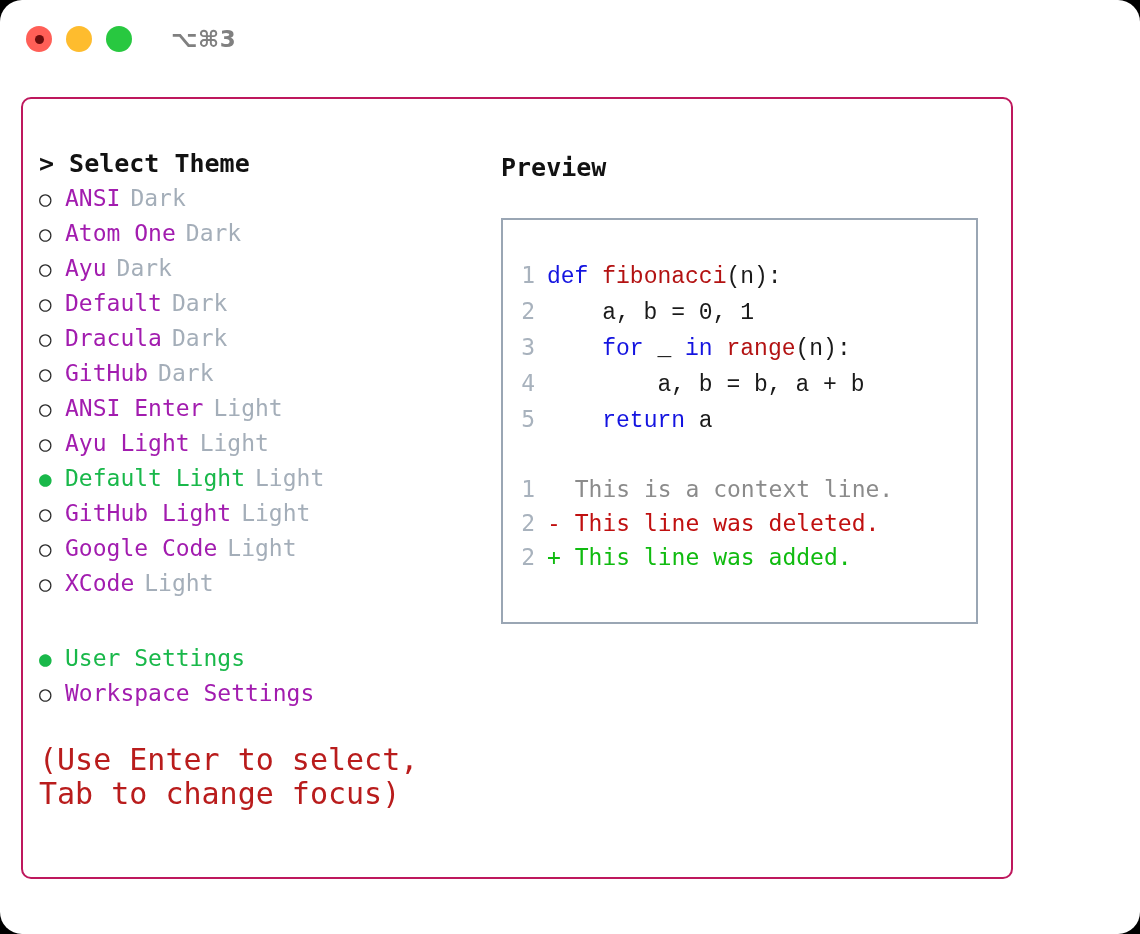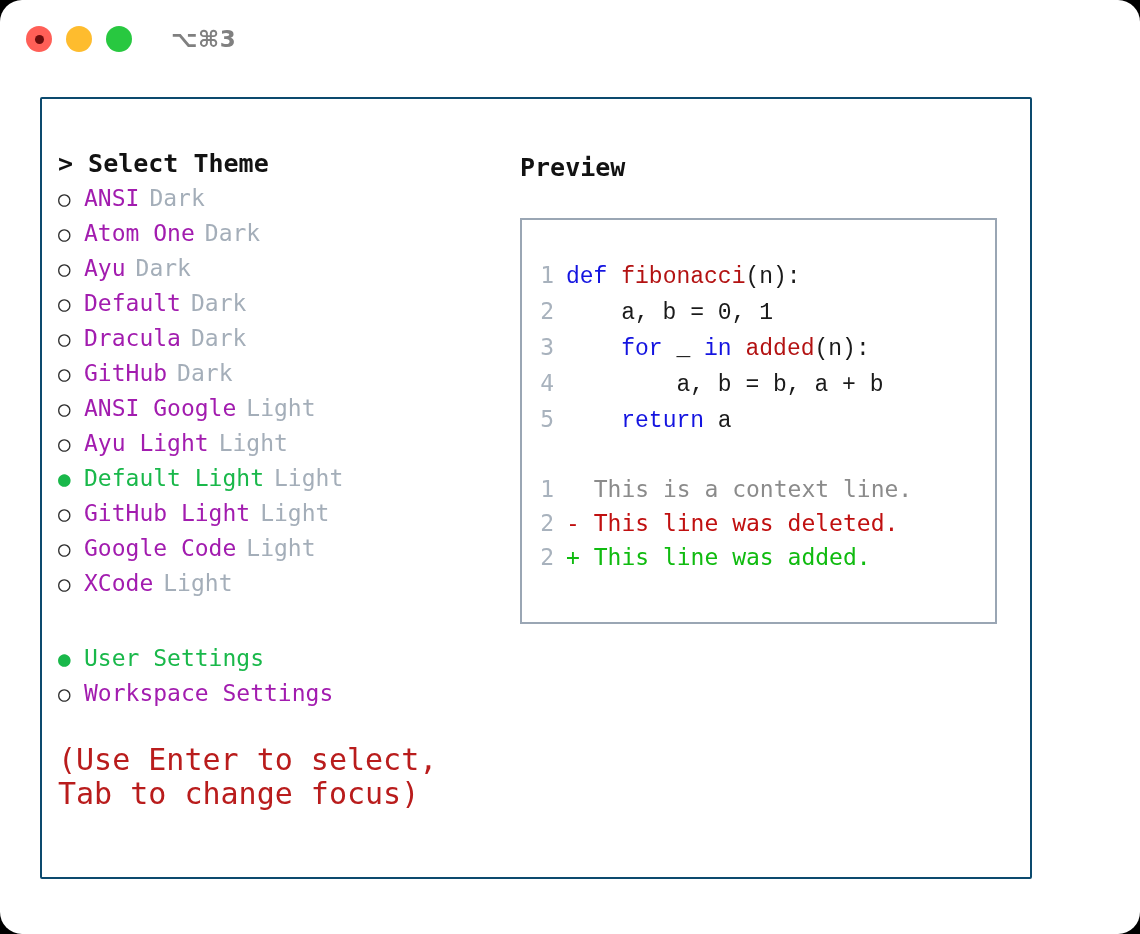--- a/index.html
+++ b/index.html
@@ -71,25 +71,24 @@
     white-space: pre;
   }
 
   
   .panel {
     position: absolute;
     left: 21px;
     top: 97px;
     width: 992px;
     height: 782px;
-    border: 2px solid #0c4a6e;
-    border-radius: 2px;
+    border: 2px solid #be185d;
+    border-radius: 10px;
     box-sizing: border-box;
     background: #ffffff;
-    margin-left: 19px;
   }
 
   .columns {
     position: absolute;
     left: 0; top: 0;
     width: 100%;
     height: 100%;
   }
 
   
@@ -215,21 +214,21 @@
 
         <div class="list-header">&gt; Select Theme</div>
 
         <div id="theme-list">
             <div class="row"><span class="bullet">○</span><span class="label">ANSI</span><span class="tag">Dark</span></div>
             <div class="row"><span class="bullet">○</span><span class="label">Atom One</span><span class="tag">Dark</span></div>
             <div class="row"><span class="bullet">○</span><span class="label">Ayu</span><span class="tag">Dark</span></div>
             <div class="row"><span class="bullet">○</span><span class="label">Default</span><span class="tag">Dark</span></div>
             <div class="row"><span class="bullet">○</span><span class="label">Dracula</span><span class="tag">Dark</span></div>
             <div class="row"><span class="bullet">○</span><span class="label">GitHub</span><span class="tag">Dark</span></div>
-            <div class="row"><span class="bullet">○</span><span class="label">ANSI Google</span><span class="tag">Light</span></div>
+            <div class="row"><span class="bullet">○</span><span class="label">ANSI Enter</span><span class="tag">Light</span></div>
             <div class="row"><span class="bullet">○</span><span class="label">Ayu Light</span><span class="tag">Light</span></div>
             <div class="row selected"><span class="bullet">●</span><span class="label">Default Light</span><span class="tag">Light</span></div>
             <div class="row"><span class="bullet">○</span><span class="label">GitHub Light</span><span class="tag">Light</span></div>
             <div class="row"><span class="bullet">○</span><span class="label">Google Code</span><span class="tag">Light</span></div>
             <div class="row"><span class="bullet">○</span><span class="label">XCode</span><span class="tag">Light</span></div>
           </div>
 
         <div class="group-gap"></div>
 
 
@@ -241,21 +240,21 @@
         <div class="hint">(Use Enter to select, Tab to change focus)</div>
       </div>
 
       <div class="right-col">
         <div class="preview-title">Preview</div>
 
         <div class="preview-box">
           <div id="code-preview">
               <div class="code-line"><span class="lineno">1</span><span class="code-text"><span class="tok-kw">def </span><span class="tok-fn">fibonacci</span><span class="tok-pl">(n):</span></span></div>
               <div class="code-line"><span class="lineno">2</span><span class="code-text"><span class="tok-pl">    a, b = 0, 1</span></span></div>
-              <div class="code-line"><span class="lineno">3</span><span class="code-text"><span class="tok-pl">    </span><span class="tok-kw">for</span><span class="tok-pl"> _ </span><span class="tok-kw">in </span><span class="tok-fn">added</span><span class="tok-pl">(n):</span></span></div>
+              <div class="code-line"><span class="lineno">3</span><span class="code-text"><span class="tok-pl">    </span><span class="tok-kw">for</span><span class="tok-pl"> _ </span><span class="tok-kw">in </span><span class="tok-fn">range</span><span class="tok-pl">(n):</span></span></div>
               <div class="code-line"><span class="lineno">4</span><span class="code-text"><span class="tok-pl">        a, b = b, a + b</span></span></div>
               <div class="code-line"><span class="lineno">5</span><span class="code-text"><span class="tok-pl">    </span><span class="tok-kw">return</span><span class="tok-pl"> a</span></span></div>
             </div>
           <div class="blank-line"></div>
           <div id="diff-preview">
               <div class="code-line"><span class="lineno">1</span><span class="tok-ctx">  This is a context line.</span></div>
               <div class="code-line"><span class="lineno">2</span><span class="tok-del">- This line was deleted.</span></div>
               <div class="code-line"><span class="lineno">2</span><span class="tok-add">+ This line was added.</span></div>
             </div>
         </div>

